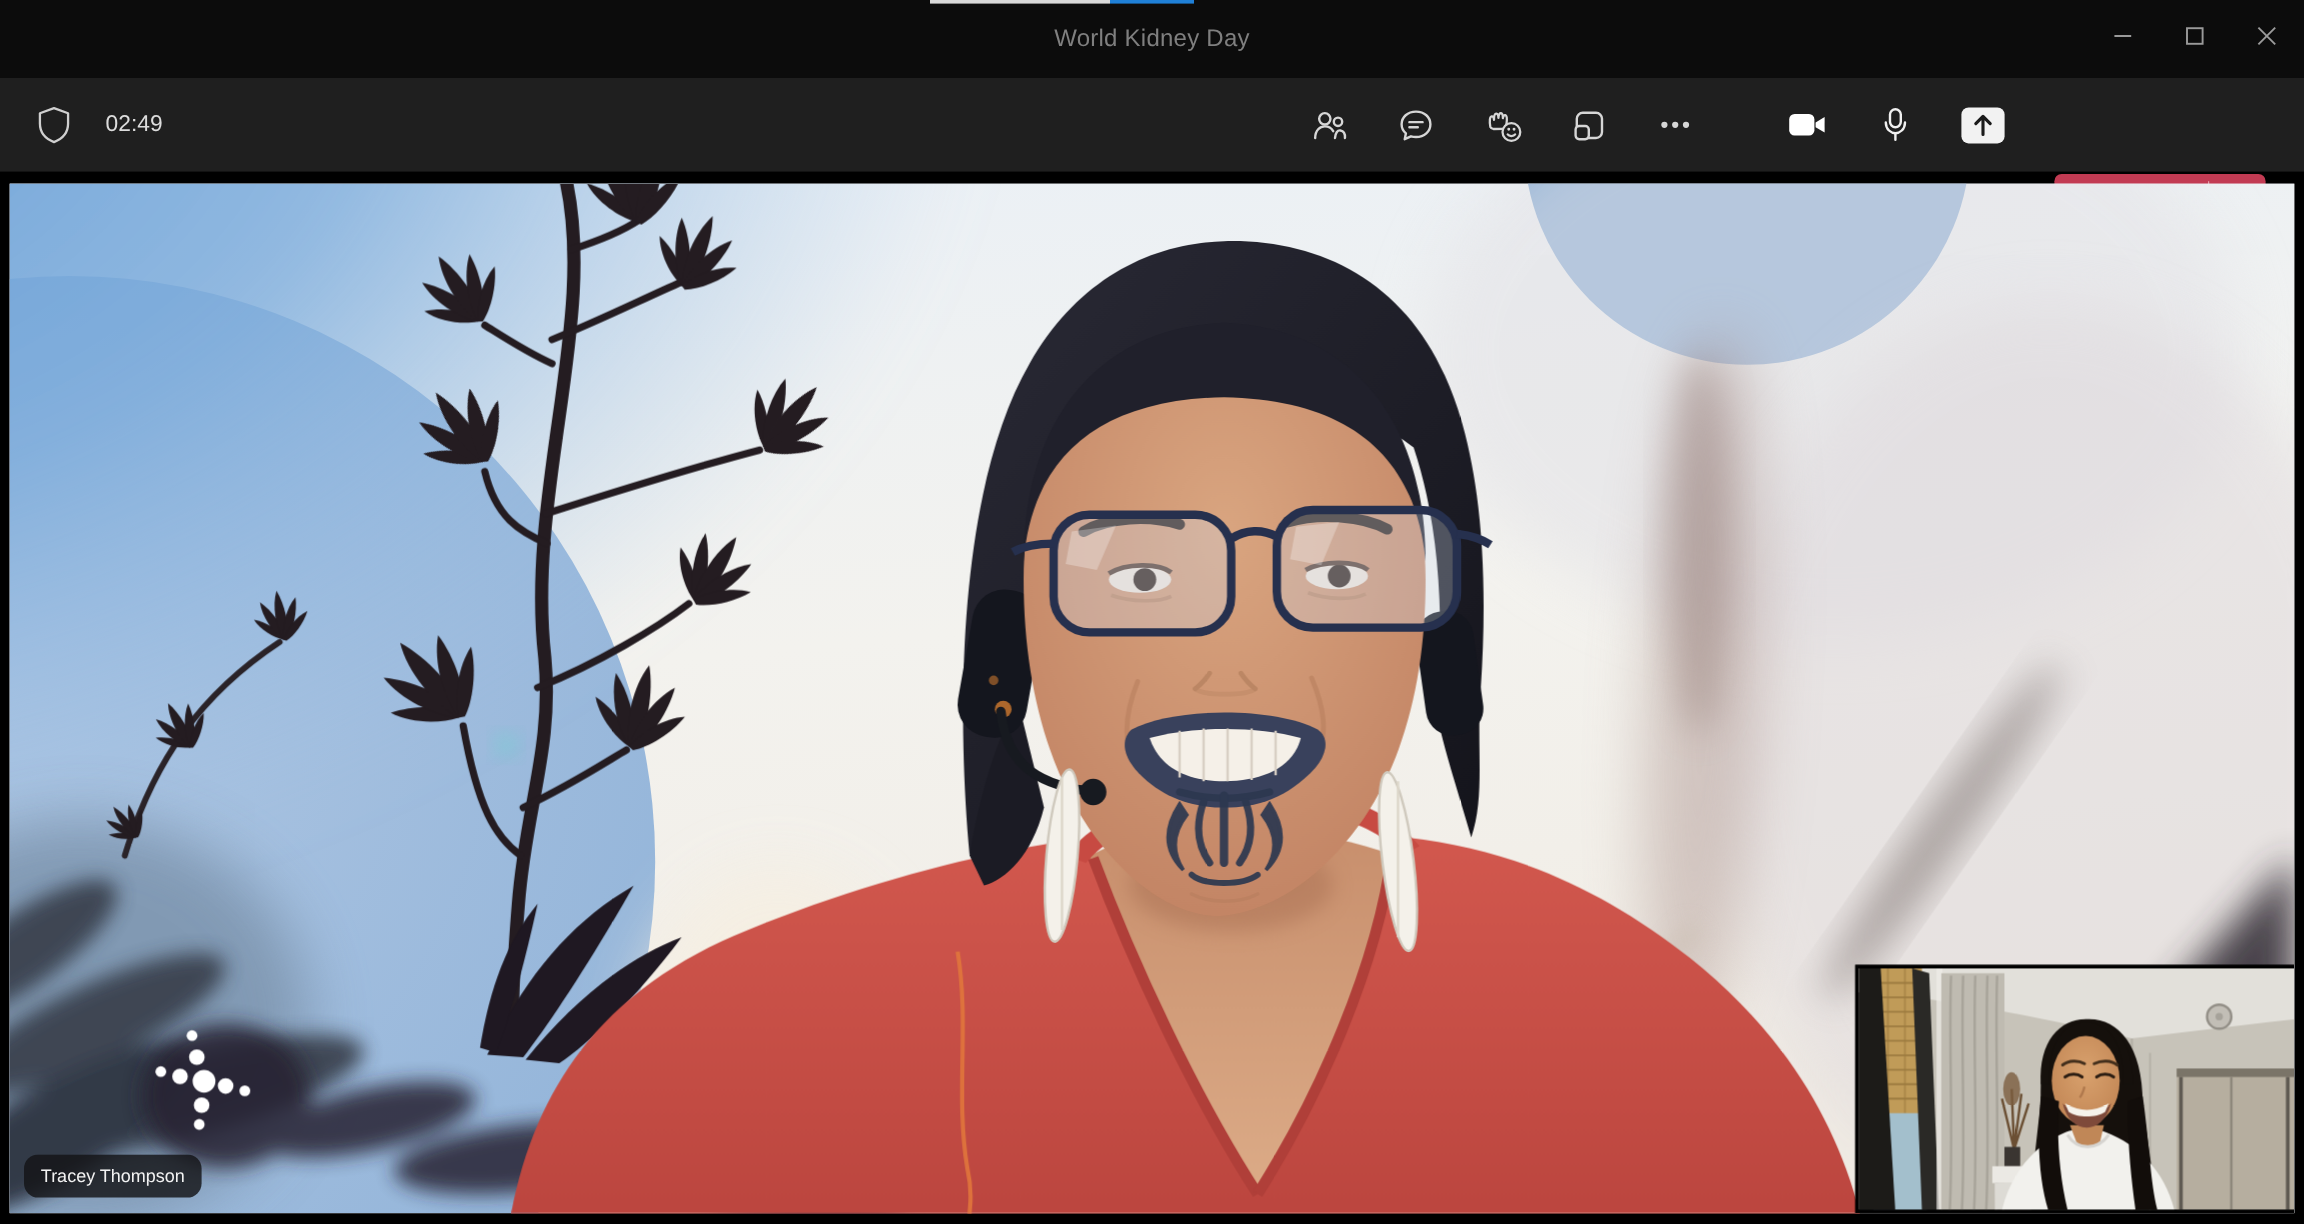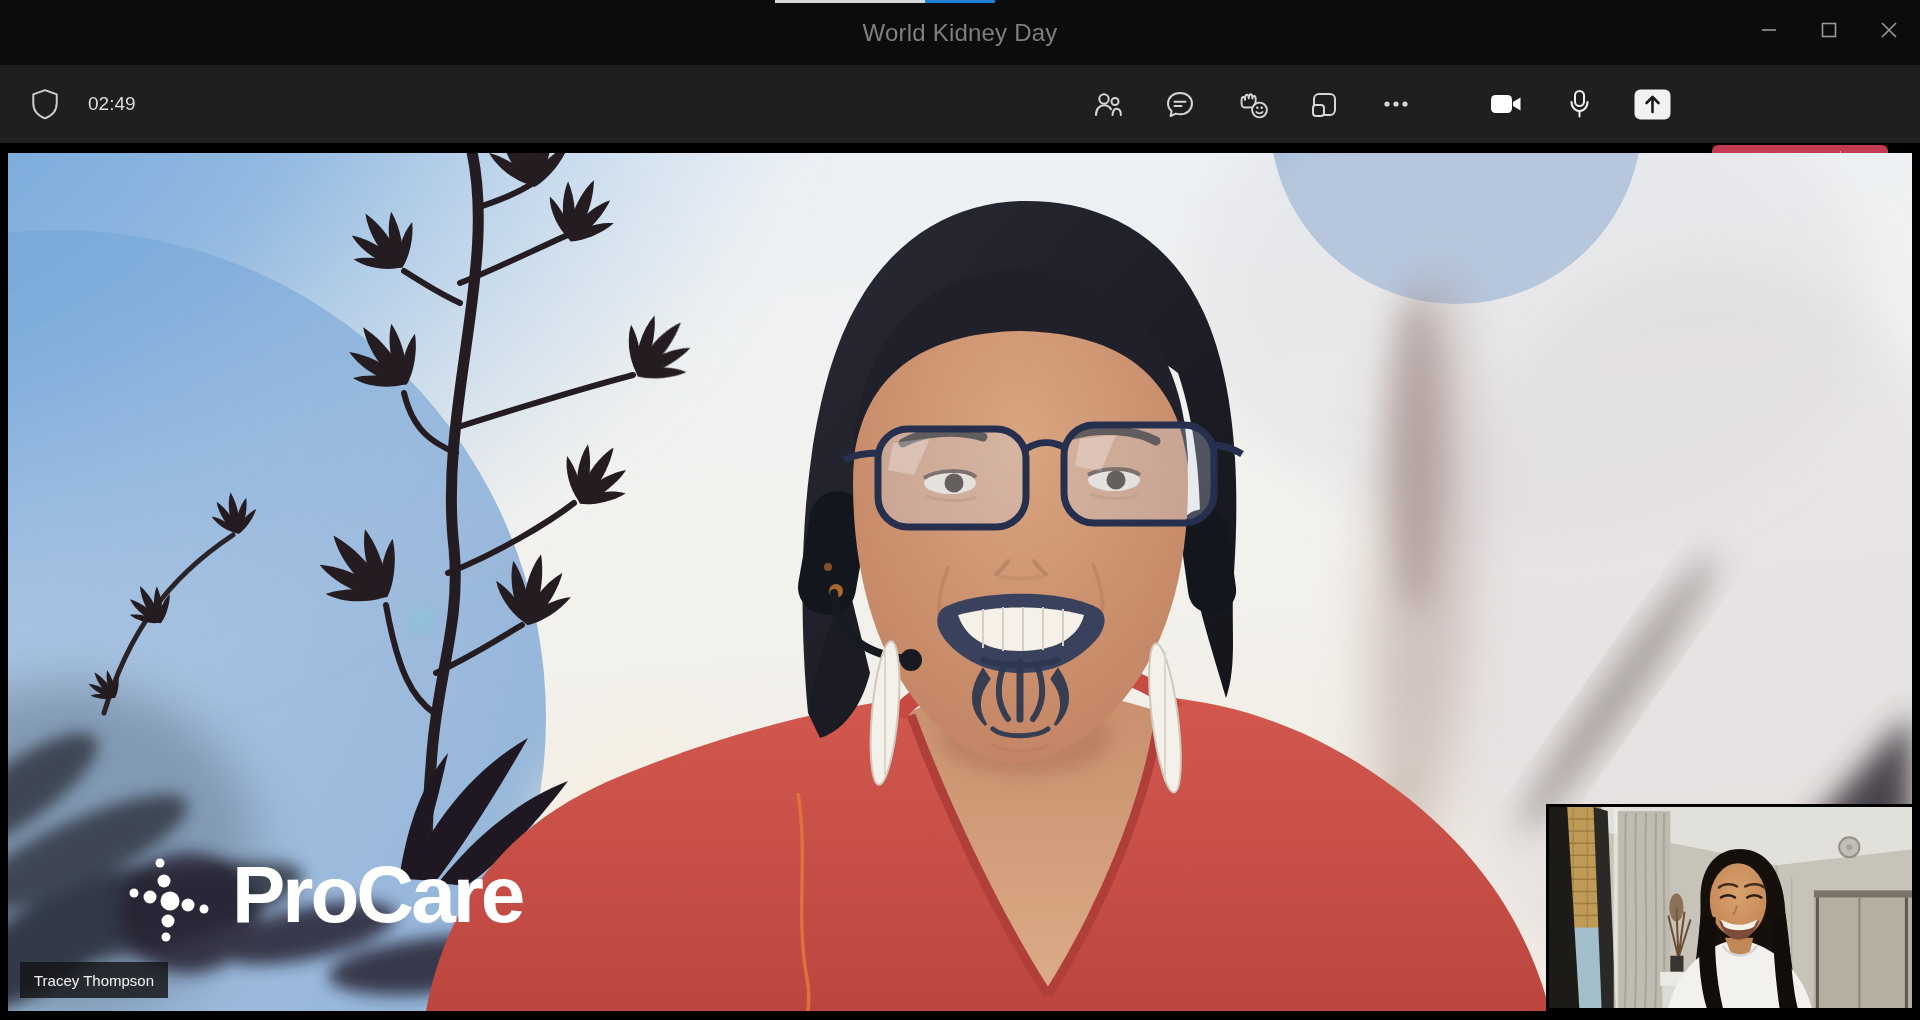--- a/index.html
+++ b/index.html
@@ -4,21 +4,21 @@
 <style>
   html,body{margin:0;padding:0;background:#000;width:1920px;height:1020px;overflow:hidden;
     font-family:"Liberation Sans",sans-serif;-webkit-font-smoothing:antialiased;}
   .app{position:absolute;inset:0;width:1920px;height:1020px;background:#000;}
   
   .titlebar{position:absolute;left:0;top:0;width:1920px;height:65px;background:var(--titlebar,#0c0c0c);}
   .sliver{position:absolute;top:0;height:3px;}
   .sliver.white{left:775px;width:150px;background:#d9d9d9;}
   .sliver.blue{left:925px;width:70px;background:#1f80d8;}
   .win-title{position:absolute;left:0;right:0;top:0;height:65px;display:flex;align-items:center;justify-content:center;
-    color:#7f7f7f;font-size:24px;letter-spacing:.2px;}
+    color:#7f7f7f;font-size:20px;letter-spacing:.2px;}
   .win-controls{position:absolute;right:14px;top:0;height:60px;display:flex;align-items:center;gap:26px;}
   .win-btn{width:34px;height:34px;display:flex;align-items:center;justify-content:center;background:none;border:none;padding:0;cursor:default;}
   
   .toolbar{position:absolute;left:0;top:65px;width:1920px;height:78px;background:var(--toolbar,#1f1f1f);}
   .tb-left{position:absolute;left:30px;top:0;height:78px;display:flex;align-items:center;gap:28px;}
   .timer{color:#dcdcdc;font-size:19px;}
   .tb-center{position:absolute;left:1084px;top:0;width:336px;height:78px;display:flex;align-items:center;justify-content:space-between;}
   .tb-devices{position:absolute;left:1482px;top:0;width:194px;height:78px;display:flex;align-items:center;justify-content:space-between;}
   .tbtn{width:48px;height:48px;display:flex;align-items:center;justify-content:center;background:none;border:none;padding:0;}
   .leave{position:absolute;left:1712px;top:80px;width:176px;height:48px;border-radius:6px;
@@ -26,21 +26,21 @@
   .leave-main{flex:0 0 128px;display:flex;align-items:center;justify-content:center;gap:10px;border:none;background:none;
     color:#fff;font-size:18px;font-weight:700;}
   .leave-divider{width:1px;background:rgba(255,255,255,.5);margin:6px 0;}
   .leave-caret{flex:1;display:flex;align-items:center;justify-content:center;border:none;background:none;}
   
   .stage{position:absolute;left:8px;top:153px;width:1904px;height:858px;background:#eef0f4;overflow:hidden;}
   .scene{position:absolute;left:0;top:0;}
   .brand{position:absolute;left:118px;top:694px;display:flex;align-items:center;gap:14px;}
   .brand-text{color:#fff;font-size:80px;font-weight:700;letter-spacing:-3px;line-height:1;}
   .nametag{position:absolute;left:12px;top:809px;height:36px;display:flex;align-items:center;padding:0 14px;
-    background:var(--name-tag-bg,rgba(20,20,22,.82));border-radius:0;color:#f2f2f2;font-size:15px;justify-content:center;}
+    background:var(--name-tag-bg,rgba(20,20,22,.82));border-radius:12px;color:#f2f2f2;font-size:15px;justify-content:center;}
   .pip{position:absolute;left:1538px;top:651px;width:370px;height:207px;background:#000;border:3px solid #000;box-sizing:border-box;}
   .pip svg{display:block;}
 </style>
 </head>
 <body>
 
 <div class="app">
 
   <div class="titlebar">
     <div class="sliver white"></div>
@@ -375,21 +375,20 @@
           <circle cx="38" cy="34" r="6.5"></circle>
             <circle cx="34" cy="16" r="4.5"></circle>
           <circle cx="42" cy="74" r="6.5"></circle>
             <circle cx="40" cy="90" r="4.5"></circle>
           <circle cx="24" cy="50" r="6.5"></circle>
             <circle cx="8" cy="46" r="4.5"></circle>
           <circle cx="62" cy="58" r="6.5"></circle>
             <circle cx="78" cy="62" r="4.5"></circle>
         </g>
       </svg>
-      <span class="brand-text">ProCare</span>
     </div>
 
     <div class="nametag">
       <span>Tracey Thompson</span>
     </div>
 
     <div class="pip">
       <svg width="364" height="201" viewBox="0 0 360 200" preserveAspectRatio="none">
         <defs>
           <radialGradient id="pFace" cx="0.5" cy="0.4" r="0.7">

